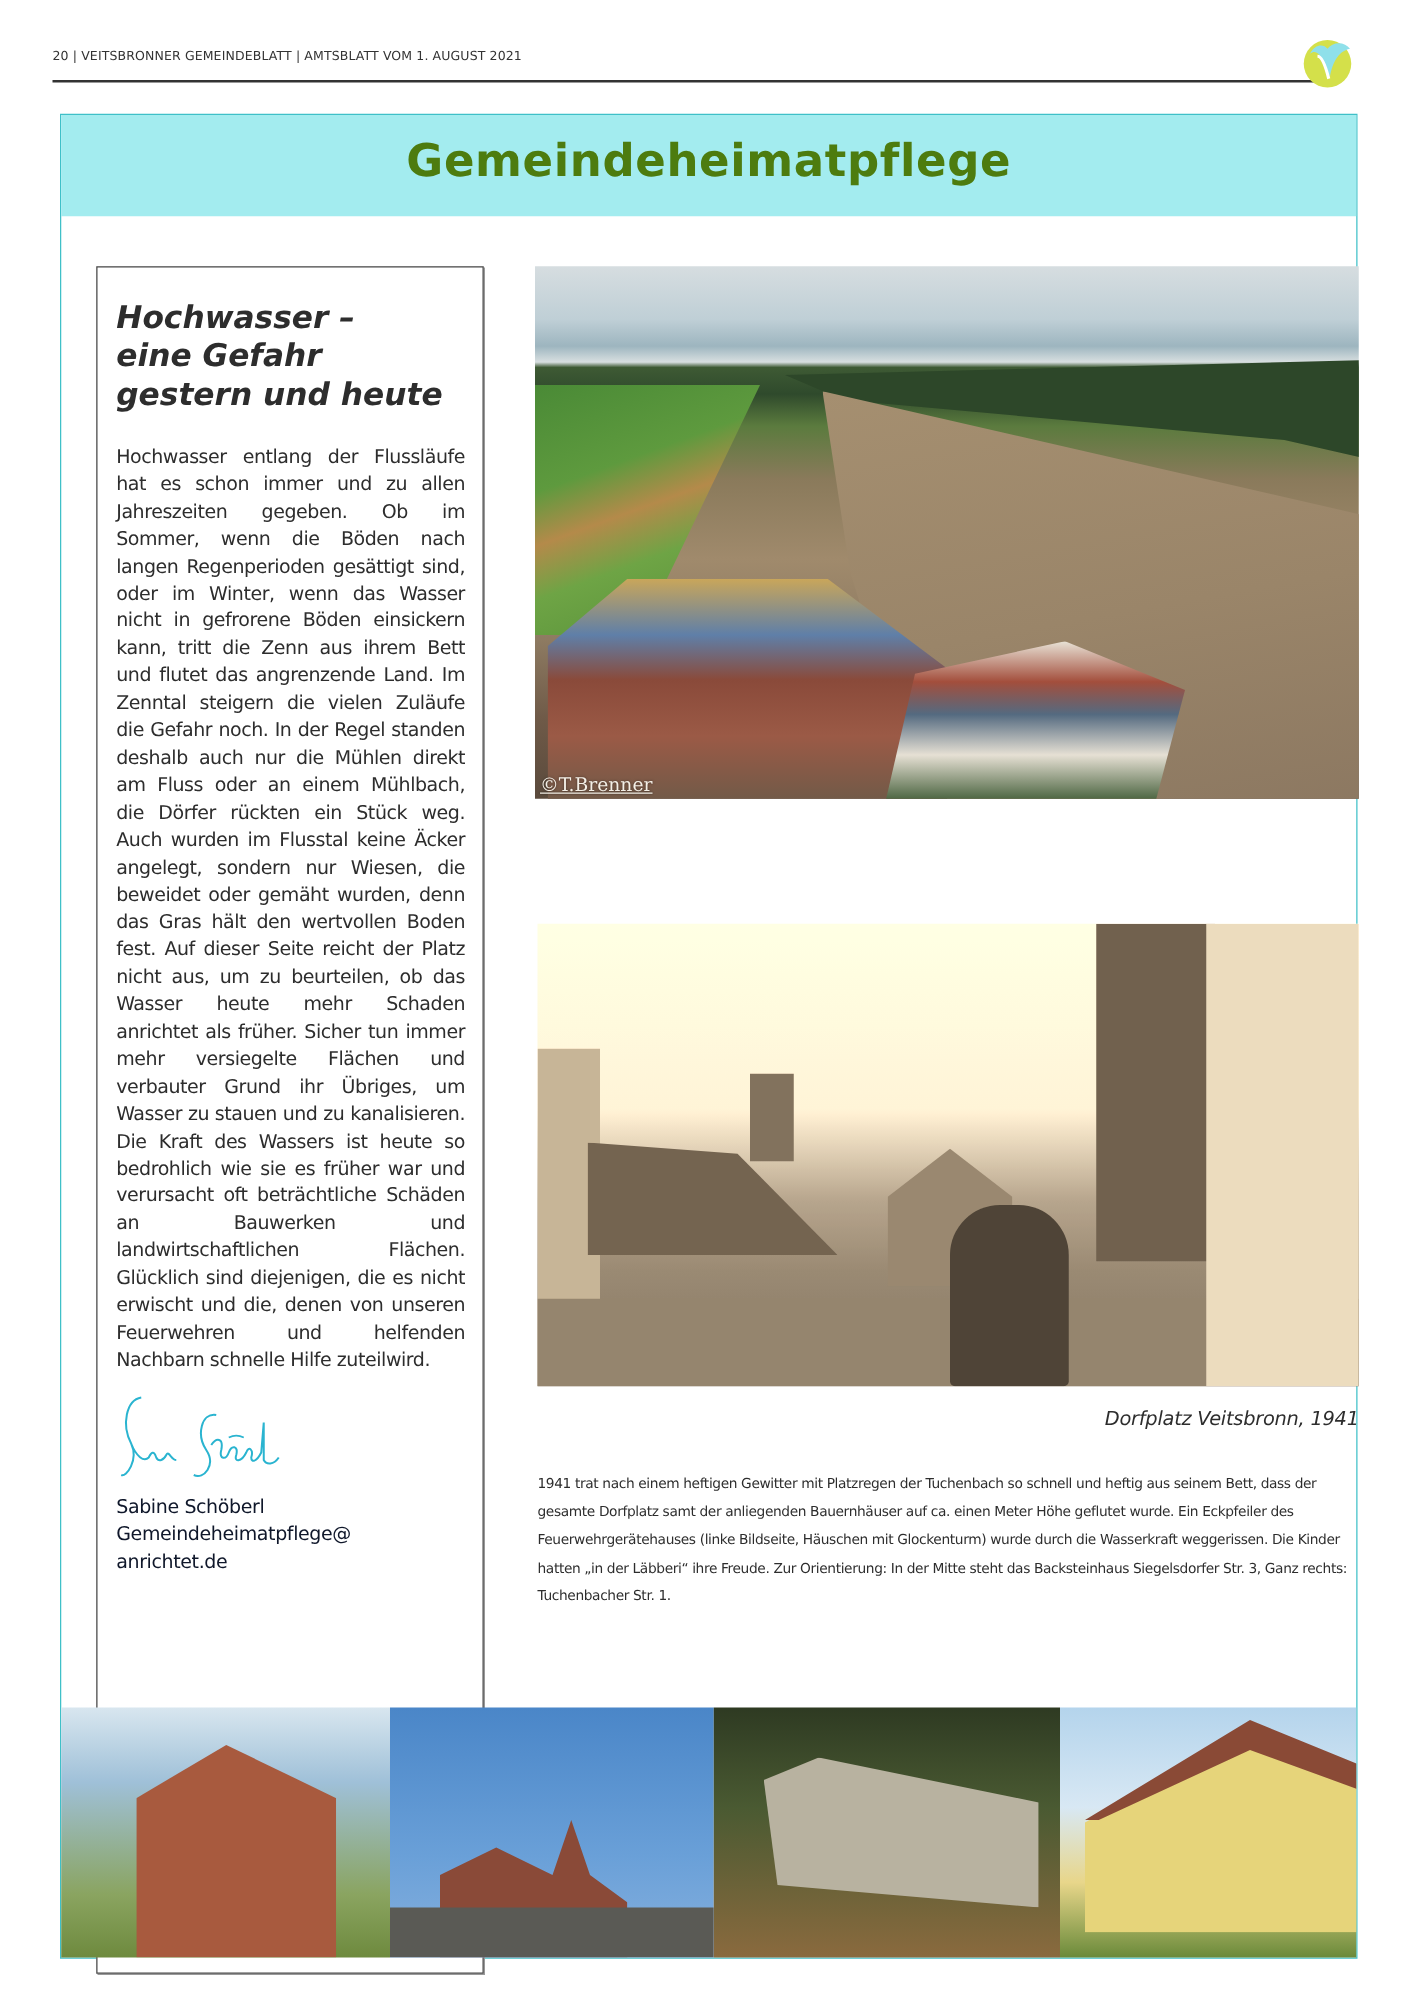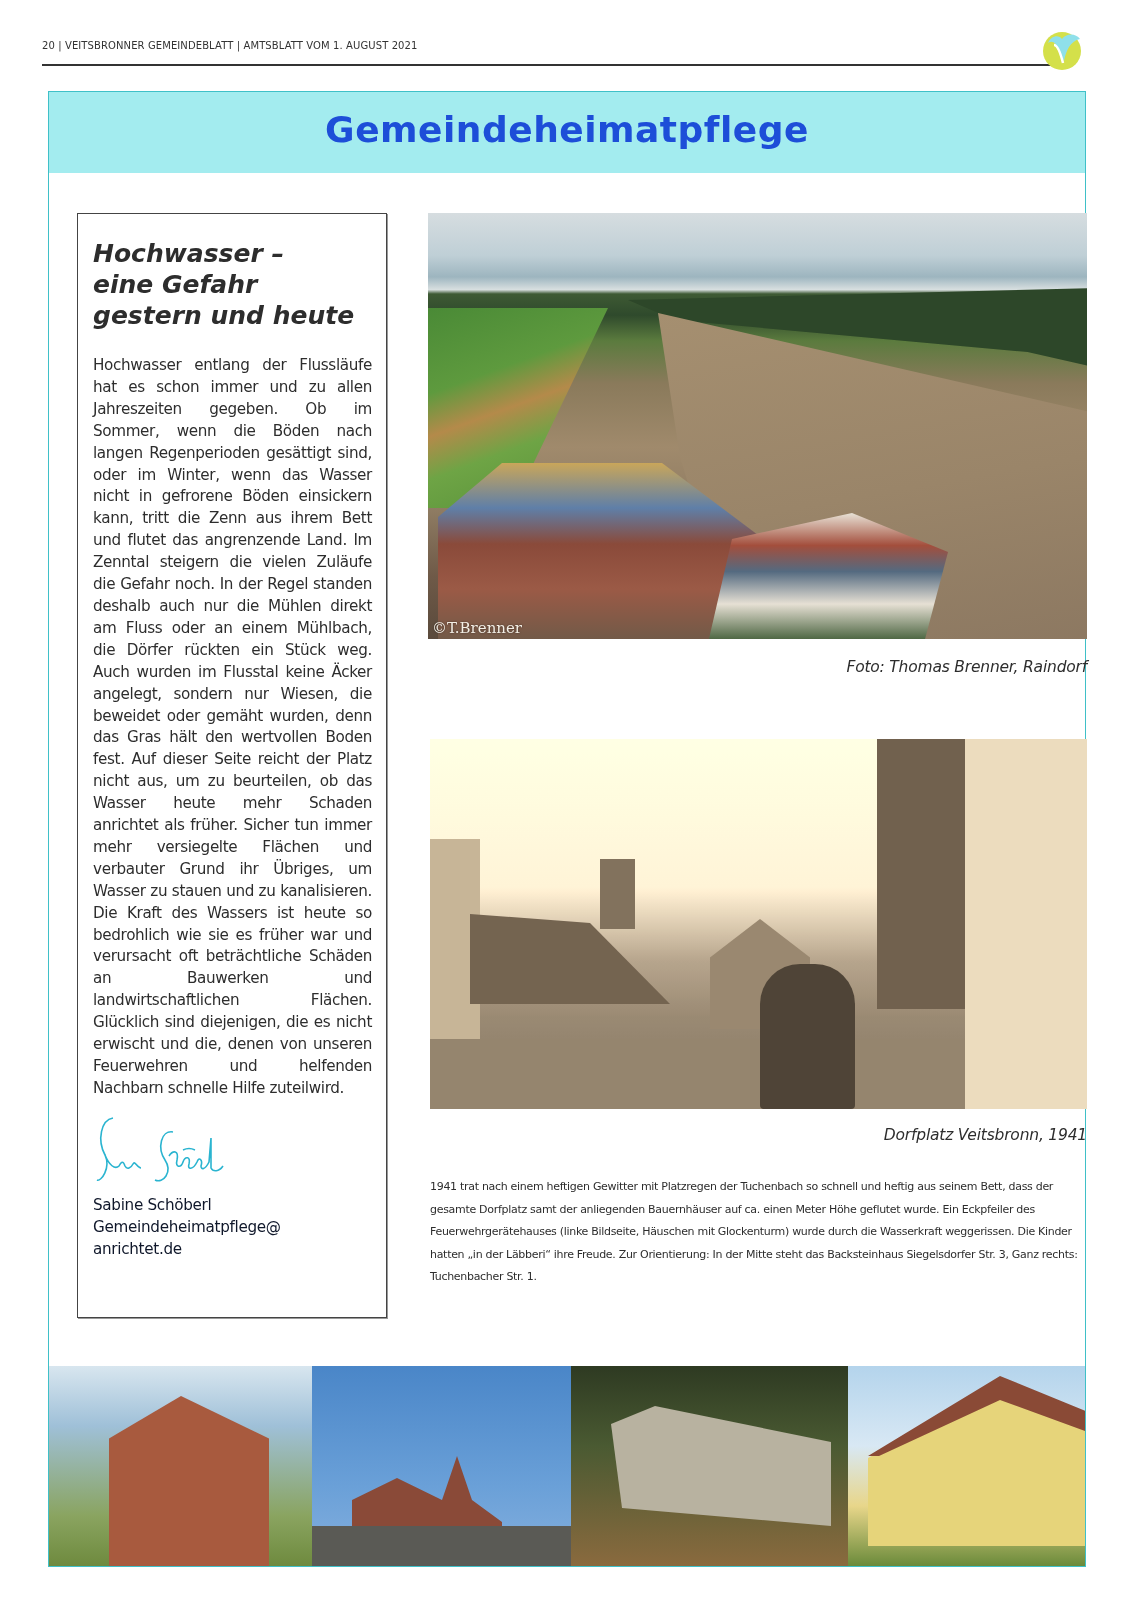--- a/index.html
+++ b/index.html
@@ -21,27 +21,27 @@
     .frame {
       position: absolute; left: 48px; top: 91px; width: 1038px; height: 1476px;
       border: 1.5px solid #3fc0c8;
     }
     .banner {
       position: absolute; left: 0; top: 0; right: 0; height: 81px;
       background: #a3ecef;
       display: flex; align-items: center; justify-content: center;
     }
     .banner-title {
-      color: #1d4ed8; font-size: 36px; font-weight: bold; letter-spacing: 0.5px;
+      color: #4d7c0f; font-size: 36px; font-weight: bold; letter-spacing: 0.5px;
       font-family: "DejaVu Sans", sans-serif;
       margin-top: -6px;
     }
 
     .sidebar-box {
-      position: absolute; left: 28px; top: 121px; width: 310px; height: 1105px;
+      position: absolute; left: 28px; top: 121px; width: 310px; height: 1366px;
       border: 1.2px solid #444;
       box-shadow: 1px 1px 0 #999;
       padding: 24px 14px 0 15px;
       background: #fff;
     }
     .sidebar-title {
       font-size: 25px; font-weight: bold; font-style: italic; line-height: 31px;
       color: #2d2d2d; font-family: "DejaVu Sans", sans-serif;
       margin-bottom: 13px;
     }
@@ -85,21 +85,21 @@
       background: linear-gradient(180deg, #c9a65a 0%, #5f7fa8 25%, #8a4a3a 45%, #9b5a46 70%, #6f5a48 100%);
       clip-path: polygon(20% 0%, 70% 0%, 100% 40%, 100% 100%, 0% 100%, 0% 30%);
     }
     .flood-farm {
       position: absolute; left: 280px; top: 300px; width: 240px; height: 130px;
       background: linear-gradient(180deg, #e8e2d6 0%, #a34e3c 25%, #546a80 45%, #e6e0d4 70%, #3e5a34 100%);
       clip-path: polygon(10% 20%, 60% 0%, 100% 30%, 90% 100%, 0% 100%);
     }
     .photo-credit {
       position: absolute; left: 4px; bottom: 2px; color: #f4efe6; font-size: 15px;
-      font-family: "DejaVu Serif", serif; text-shadow: 0 0 2px rgba(0,0,0,0.5);
+      font-family: "DejaVu Serif", serif; text-shadow: 0 0 2px rgba(0,0,0,0.5); text-decoration: underline;
     }
 
     .caption {
       position: absolute; font-style: italic; font-size: 15.5px; color: #2d2d2d;
       text-align: right; line-height: 22px; font-family: "DejaVu Sans", sans-serif;
       letter-spacing: -0.2px;
     }
     .caption-1 { left: 379px; top: 564px; width: 659px; }
     .caption-2 { left: 379px; top: 1032px; width: 659px; }
 
@@ -192,21 +192,20 @@
 
   <div class="photo photo-flood" title="Aerial view of flooded Zenn valley with farm and mill">
     <div class="flood-forest"></div>
     <div class="flood-fields"></div>
     <div class="flood-water"></div>
     <div class="flood-buildings"></div>
     <div class="flood-farm"></div>
     <div class="photo-credit">©T.Brenner</div>
   </div>
   <div class="caption caption-1">
-    <div>Foto: Thomas Brenner, Raindorf</div>
   </div>
 
   <div class="photo photo-historic" title="Historic sepia photo of flooded village square with children">
     <div class="hist-left-wall"></div>
     <div class="hist-left-roof"></div>
     <div class="hist-tower"></div>
     <div class="hist-center"></div>
     <div class="hist-ground"></div>
     <div class="hist-kids"></div>
     <div class="hist-right-roof"></div>

